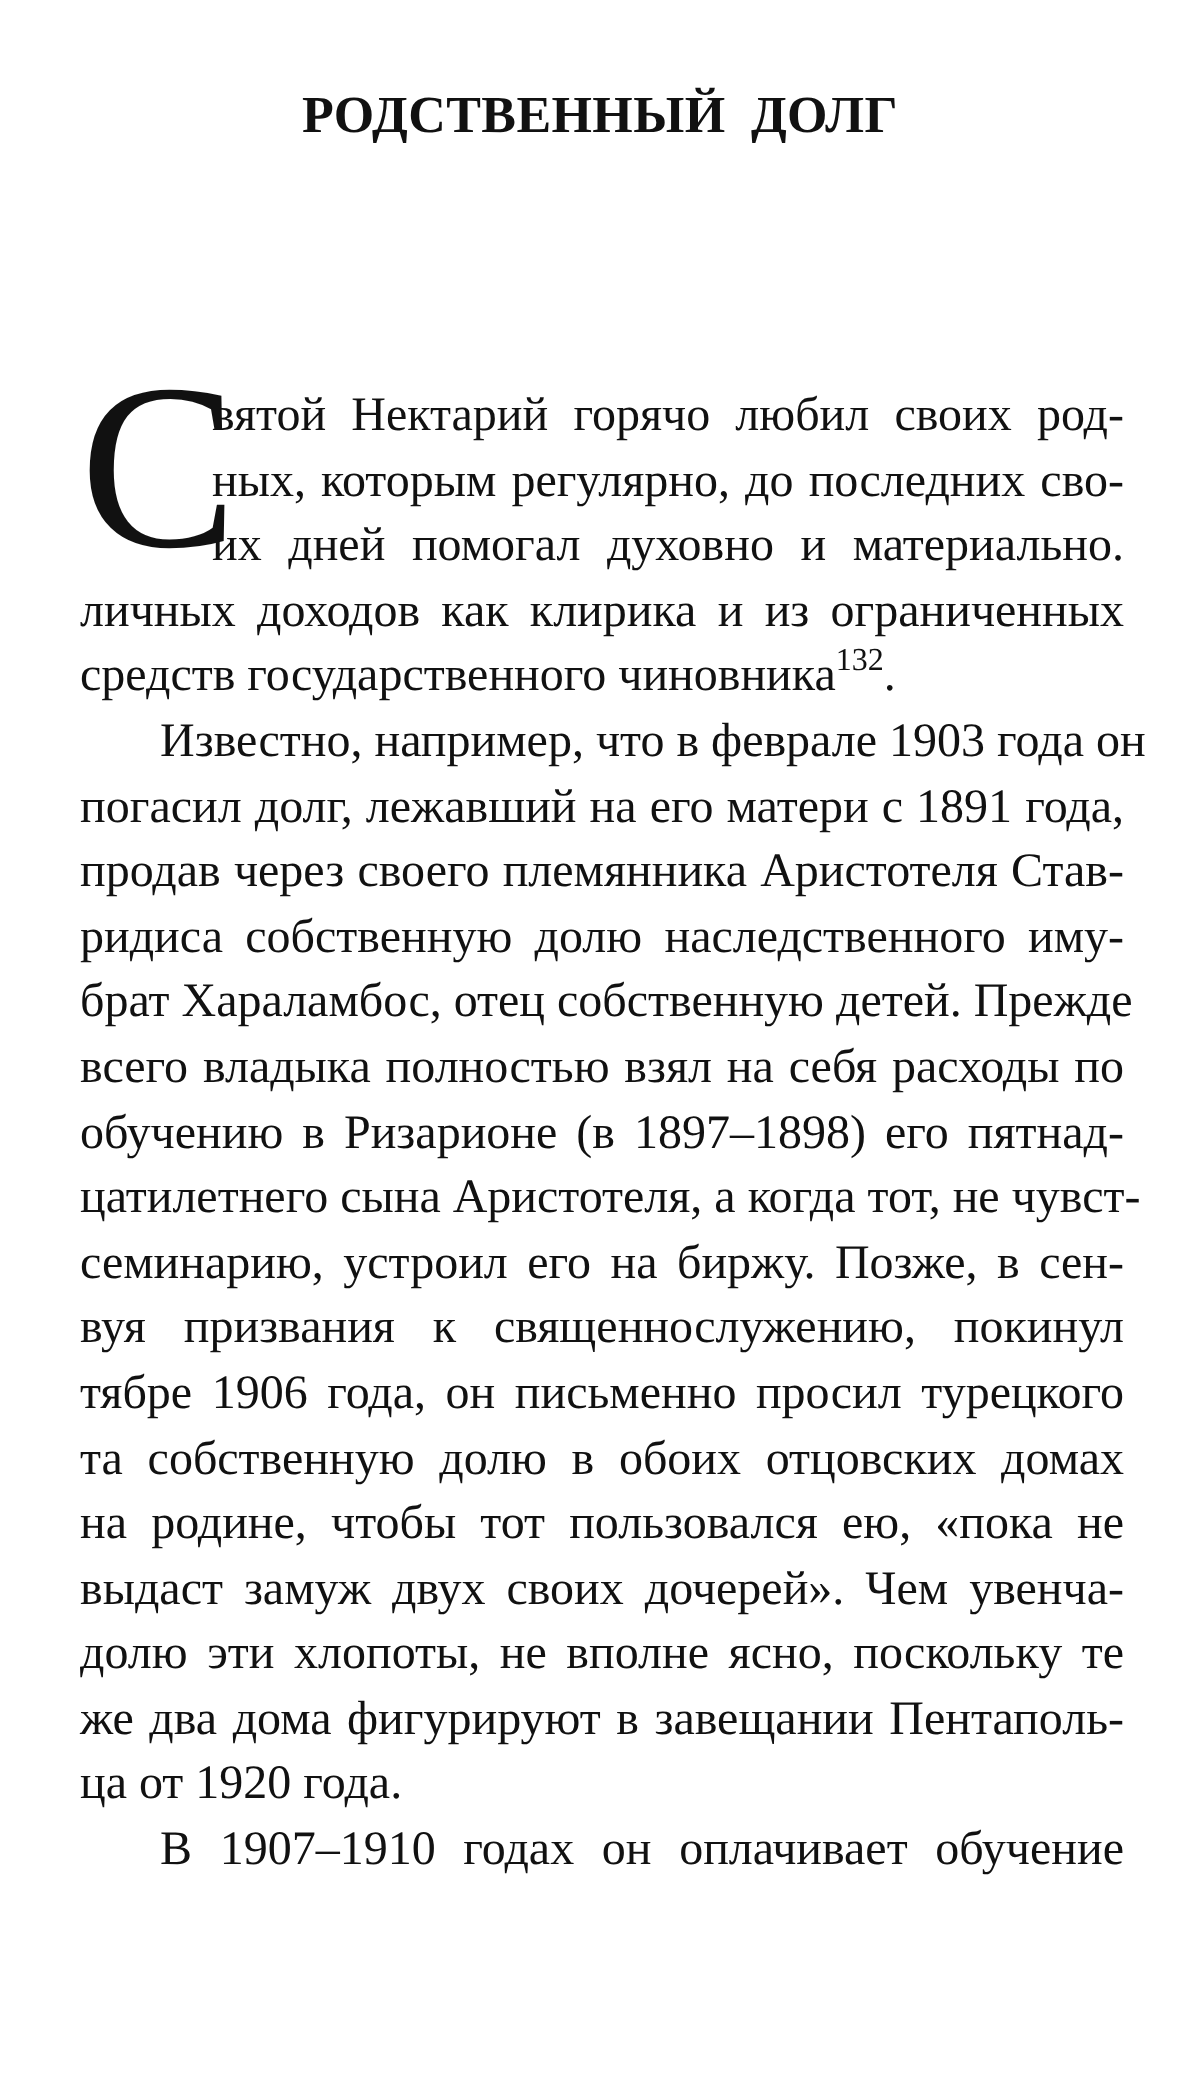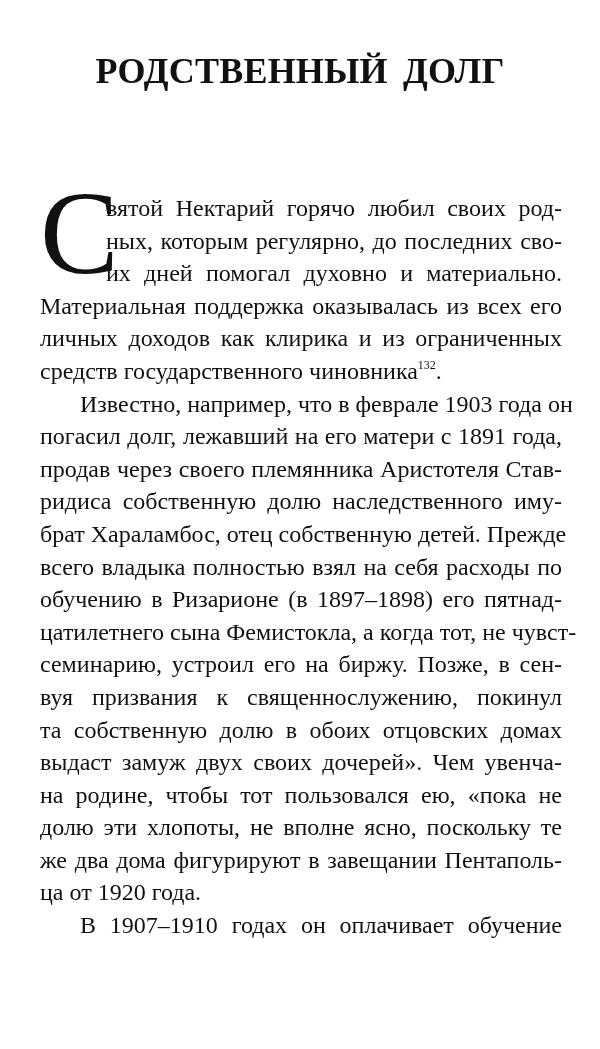--- a/index.html
+++ b/index.html
@@ -3,66 +3,66 @@
 <meta charset="utf-8">
 <style>
   html, body { margin: 0; padding: 0; background: #ffffff; }
   body {
     width: 600px; height: 1049px; overflow: hidden; position: relative;
     font-family: "Liberation Serif", "DejaVu Serif", serif;
     color: #111111;
   }
   .page-title {
     position: absolute; top: 26px; left: 0; width: 600px;
-    text-align: center; font-weight: bold; font-size: 36px;
+    text-align: center; font-weight: bold; font-size: 26px;
     letter-spacing: 0.2px; word-spacing: 6px;
   }
   .body-text {
     position: absolute; top: 192px; left: 40px; width: 522px;
     font-size: 24px; line-height: 32.6px;
   }
   .line {
     display: block; height: 32.6px; white-space: nowrap;
     text-align: justify; text-align-last: justify;
     overflow: visible;
   }
   .line.last { text-align-last: left; }
   .line.indent { padding-left: 40px; }
   .line.dropcap-line { padding-left: 66px; }
   .dropcap {
     position: absolute; left: 0px; top: -8px;
     font-size: 118px; line-height: 100px; font-weight: normal;
   }
-  sup { font-size: 12px; vertical-align: 10px; line-height: 0; }
+  sup { font-size: 16px; vertical-align: 10px; line-height: 0; }
 </style>
 </head>
 <body>
 
 <h1 class="page-title">РОДСТВЕННЫЙ ДОЛГ</h1>
 
 <div class="body-text">
   <span class="dropcap">С</span>
   <div id="lines">
       <span class="line dropcap-line"><span>вятой Нектарий горячо любил своих род-</span></span>
       <span class="line dropcap-line"><span>ных, которым регулярно, до последних сво-</span></span>
       <span class="line dropcap-line"><span>их дней помогал духовно и материально.</span></span>
-      <span class="line"><span>Материальная поддержка оказывалась из всех его</span></span>
       <span class="line"><span>личных доходов как клирика и из ограниченных</span></span>
       <span class="line last"><span>средств государственного чиновника</span><sup>132</sup><span>.</span></span>
       <span class="line indent"><span>Известно, например, что в феврале 1903 года он</span></span>
       <span class="line"><span>погасил долг, лежавший на его матери с 1891 года,</span></span>
       <span class="line"><span>продав через своего племянника Аристотеля Став-</span></span>
       <span class="line"><span>ридиса собственную долю наследственного иму-</span></span>
       <span class="line"><span>брат Хараламбос, отец собственную детей. Прежде</span></span>
       <span class="line"><span>всего владыка полностью взял на себя расходы по</span></span>
       <span class="line"><span>обучению в Ризарионе (в 1897–1898) его пятнад-</span></span>
-      <span class="line"><span>цатилетнего сына Фемистокла, а когда тот, не чувст-</span></span>
+      <span class="line"><span>цатилетнего сына Аристотеля, а когда тот, не чувст-</span></span>
       <span class="line"><span>семинарию, устроил его на биржу. Позже, в сен-</span></span>
       <span class="line"><span>вуя призвания к священнослужению, покинул</span></span>
+      <span class="line"><span>тябре 1906 года, он письменно просил турецкого</span></span>
       <span class="line"><span>та собственную долю в обоих отцовских домах</span></span>
+      <span class="line"><span>на родине, чтобы тот пользовался ею, «пока не</span></span>
       <span class="line"><span>выдаст замуж двух своих дочерей». Чем увенча-</span></span>
-      <span class="line"><span>на родине, чтобы тот пользовался ею, «пока не</span></span>
       <span class="line"><span>долю эти хлопоты, не вполне ясно, поскольку те</span></span>
       <span class="line"><span>же два дома фигурируют в завещании Пентаполь-</span></span>
       <span class="line last"><span>ца от 1920 года.</span></span>
       <span class="line indent"><span>В 1907–1910 годах он оплачивает обучение</span></span>
     </div>
 </div>
 
 </body></html>

